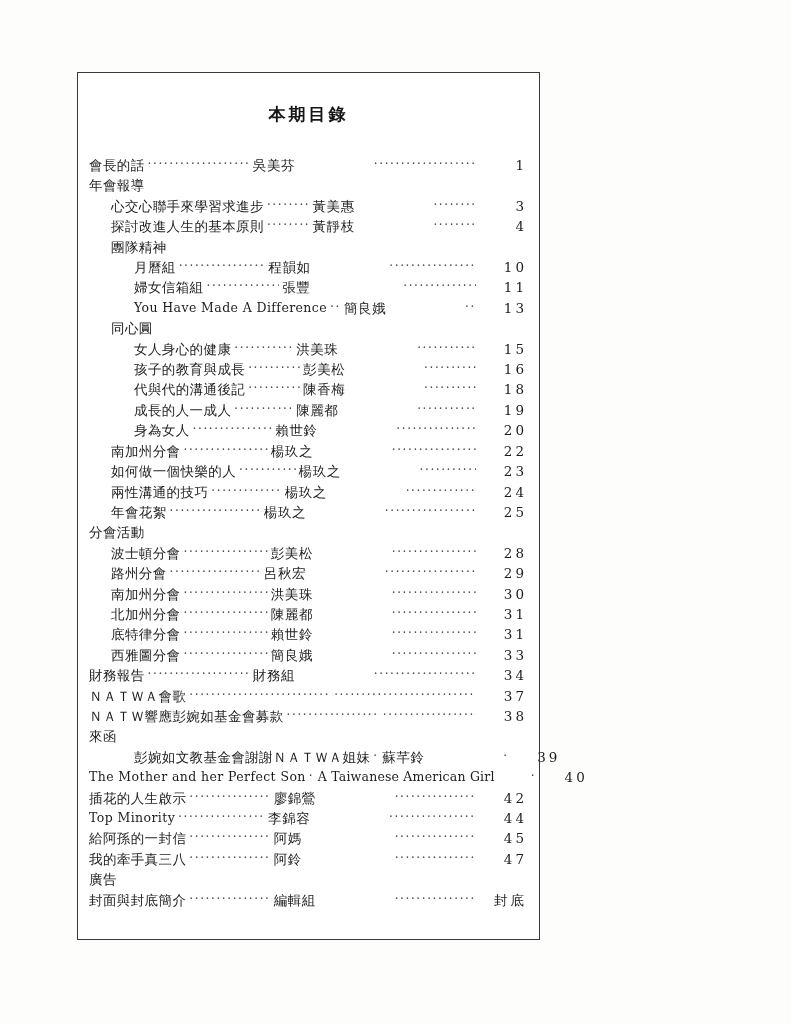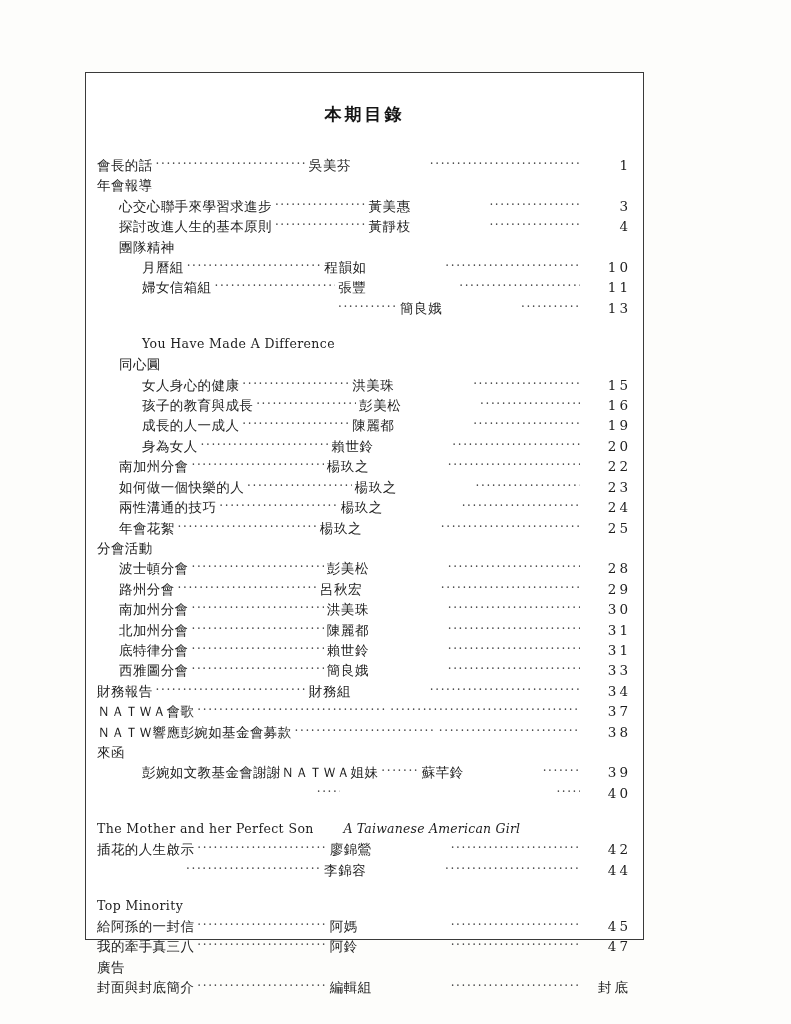--- a/index.html
+++ b/index.html
@@ -20,23 +20,23 @@
   
   .page {
     position: absolute;
     inset: 0;
     background: #fdfdfb;
   }
 
   
   .frame {
     position: absolute;
-    left: 85px;
+    left: 77px;
     top: 72px;
-    width: 559px;
+    width: 463px;
     height: 868px;
     border: 1.6px solid #3a3a3a;
     box-sizing: border-box;
     background: #ffffff;
   }
 
   .toc-title {
     position: absolute;
     left: 0;
     right: 0;
@@ -95,41 +95,39 @@
   
   .author {
     flex: 0 0 auto;
     width: 118px;
     text-align: left;
     letter-spacing: 0.6px;
   }
   .author.wide {
     width: 210px;
     text-align: left;
-    font-style: italic;
   }
 
   .pageno {
     flex: 0 0 auto;
     width: 44px;
     text-align: right;
     letter-spacing: 3px;
     padding-left: 4px;
   }
 
   
   .lvl0 .title-cell { padding-left: 0px; }
   .lvl1 .title-cell { padding-left: 22px; }
   .lvl2 .title-cell { padding-left: 45px; }
 
   .latin {
     font-family: "DejaVu Serif", "Liberation Serif", serif;
     font-size: 12.5px;
     letter-spacing: 0.2px;
-    margin-top: 36px;
   }
 </style>
 </head>
 <body>
 
 <div class="page">
   <div class="frame">
 
     <div class="toc-title">本期目錄</div>
 
@@ -216,20 +214,29 @@
           <span class="title-cell">
             <span class="label">孩子的教育與成長</span>
           </span>
           <span class="leader"></span>
           <span class="author">彭美松</span>
           <span class="leader"></span>
           <span class="pageno">16</span>
         </div>
         <div class="row lvl2">
           <span class="title-cell">
+            <span class="label">代與代的溝通後記</span>
+          </span>
+          <span class="leader"></span>
+          <span class="author">陳香梅</span>
+          <span class="leader"></span>
+          <span class="pageno">18</span>
+        </div>
+        <div class="row lvl2">
+          <span class="title-cell">
             <span class="label">成長的人一成人</span>
           </span>
           <span class="leader"></span>
           <span class="author">陳麗都</span>
           <span class="leader"></span>
           <span class="pageno">19</span>
         </div>
         <div class="row lvl2">
           <span class="title-cell">
             <span class="label">身為女人</span>

